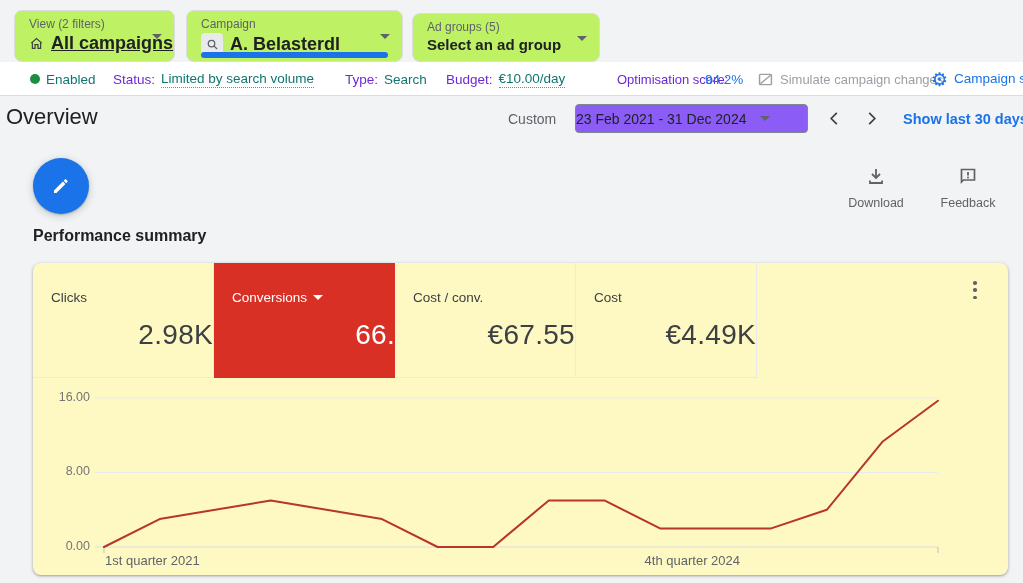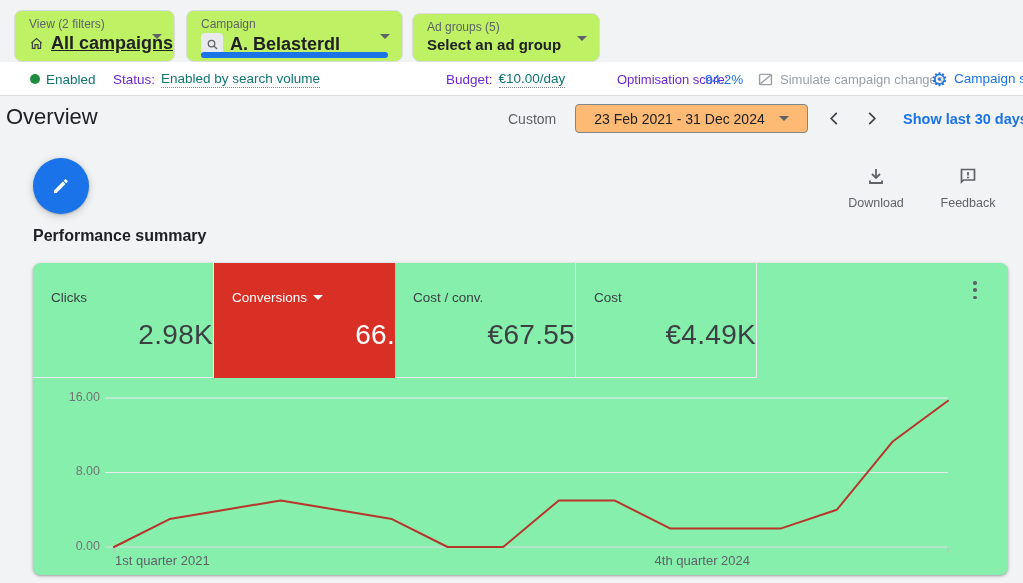--- a/index.html
+++ b/index.html
@@ -23,46 +23,46 @@
   .val { color:#0f766e;text-align:center; }
   .dotted { border-bottom:1px dotted #80868b; padding-bottom:1px; }
   .green-dot { width:10px; height:10px; border-radius:50%; background:#1e8e3e; }
   .two-line { font-size:13px; line-height:15px; }
   .disabled-grey { color:#9aa0a6; }
   .blue { color:#1a73e8; }
 
   
   .page-title { position:absolute; left:6px; top:104px; font-size:22px; font-weight:400; color:#202124; }
   .custom-lbl { position:absolute; left:508px; top:111px; font-size:14px; color:#5f6368; }
-  .datebox { position:absolute; left:575px; top:104px; width:233px; height:29px; background:#fdba74; border:1px solid #80868b; border-radius:4px; display:flex; align-items:center; justify-content:center; gap:14px; font-size:14px; color:#202124; }
+  .datebox { position:absolute; left:575px; top:104px; width:233px; height:29px; background:#8b5cf6; border:1px solid #80868b; border-radius:4px; display:flex; align-items:center; gap:14px; font-size:14px; color:#202124; }
   .nav-chev { position:absolute; top:106px; width:24px; height:24px; display:flex; align-items:center; justify-content:center; cursor:pointer; }
   .show-last { position:absolute; left:903px; top:111px; font-size:14.5px; font-weight:bold; color:#1a73e8; white-space:nowrap; }
 
   
   .fab { position:absolute; left:33px; top:158px; width:56px; height:56px; border-radius:50%; background:#1a73e8; display:flex; align-items:center; justify-content:center; box-shadow:0 1px 2px rgba(60,64,67,.3), 0 2px 6px 2px rgba(60,64,67,.15); }
   .action { position:absolute; top:166px; width:64px; text-align:center; color:#5f6368; }
   .action .a-label { font-size:12.5px; margin-top:6px; }
 
   .section-title { position:absolute; left:33px; top:227px; font-size:16px; font-weight:bold; color:#202124; }
 
   
-  .panel { position:absolute; left:33px; top:263px; width:975px; height:312px; background:#86efac; border-radius:8px; box-shadow:0 1px 2px rgba(60,64,67,.3), 0 1px 3px 1px rgba(60,64,67,.15); overflow:hidden; }
+  .panel { position:absolute; left:33px; top:263px; width:975px; height:312px; background:#fef9c3; border-radius:8px; box-shadow:0 1px 2px rgba(60,64,67,.3), 0 1px 3px 1px rgba(60,64,67,.15); overflow:hidden; }
   .cards-row { position:absolute; left:0; top:0; width:724px; height:115px; display:flex; border-bottom:1px solid #e8eaed; }
   .metric-card { width:181px; height:115px; padding:27px 0 0 18px; }
   .metric-card.bordered { border-right:1px solid #e8eaed; }
   .metric-card .m-label { font-size:13.5px; color:#3c4043; display:flex; align-items:center; gap:6px; }
   .metric-card .m-value { font-size:28px; color:#3c4043; margin-top:14px; letter-spacing:.3px;text-align:right; }
   .metric-card.selected { background:#d93025; }
   .metric-card.selected .m-label, .metric-card.selected .m-value { color:#fff; }
   .metric-card.selected .caret { border-top-color:#fff; }
   .dots-menu { position:absolute; right:24px; top:16px; width:18px; height:22px; display:flex; flex-direction:column; align-items:center; justify-content:space-between; padding:2px 0; cursor:pointer; }
   .dots-menu i { width:3.5px; height:3.5px; border-radius:50%; background:#5f6368; }
 
   
-  .chart { position:absolute; left:10px; top:120px; width:777px; height:192px; }
+  .chart { position:absolute; left:0; top:120px; width:777px; height:192px; }
   .ytick { position:absolute; left:0; width:57px; text-align:right; font-size:12.5px; color:#757575; }
   .xlabel { position:absolute; top:170px; font-size:13px; color:#5f6368; white-space:nowrap; }
 </style>
 </head>
 <body>
 
 <div class="dropbox" style="left:14px; top:10px; width:161px; height:52px;">
   <span class="small-label">View (2 filters)</span>
   <span class="value-row">
     <span style="display:flex;">
@@ -98,21 +98,25 @@
   <span class="caret"></span>
 </div>
 
 <div class="statusbar">
   <span class="item" style="left:30px;">
     <span class="green-dot"></span>
     <span class="val">Enabled</span>
   </span>
   <span class="item" style="left:113px;">
     <span class="lbl">Status:</span>
-    <span class="val dotted">Enabled by search volume</span>
+    <span class="val dotted">Limited by search volume</span>
+  </span>
+  <span class="item" style="left:345px;">
+    <span class="lbl">Type:</span>
+    <span class="val">Search</span>
   </span>
   <span class="item" style="left:446px;">
     <span class="lbl">Budget:</span>
     <span class="val dotted">€10.00/day</span>
   </span>
   <span class="item" style="left:617px;">
     <span class="lbl two-line" style="width:82px;">Optimisation score:</span>
     <span class="blue">94.2%</span>
   </span>
   <span class="item" style="left:757px;">

